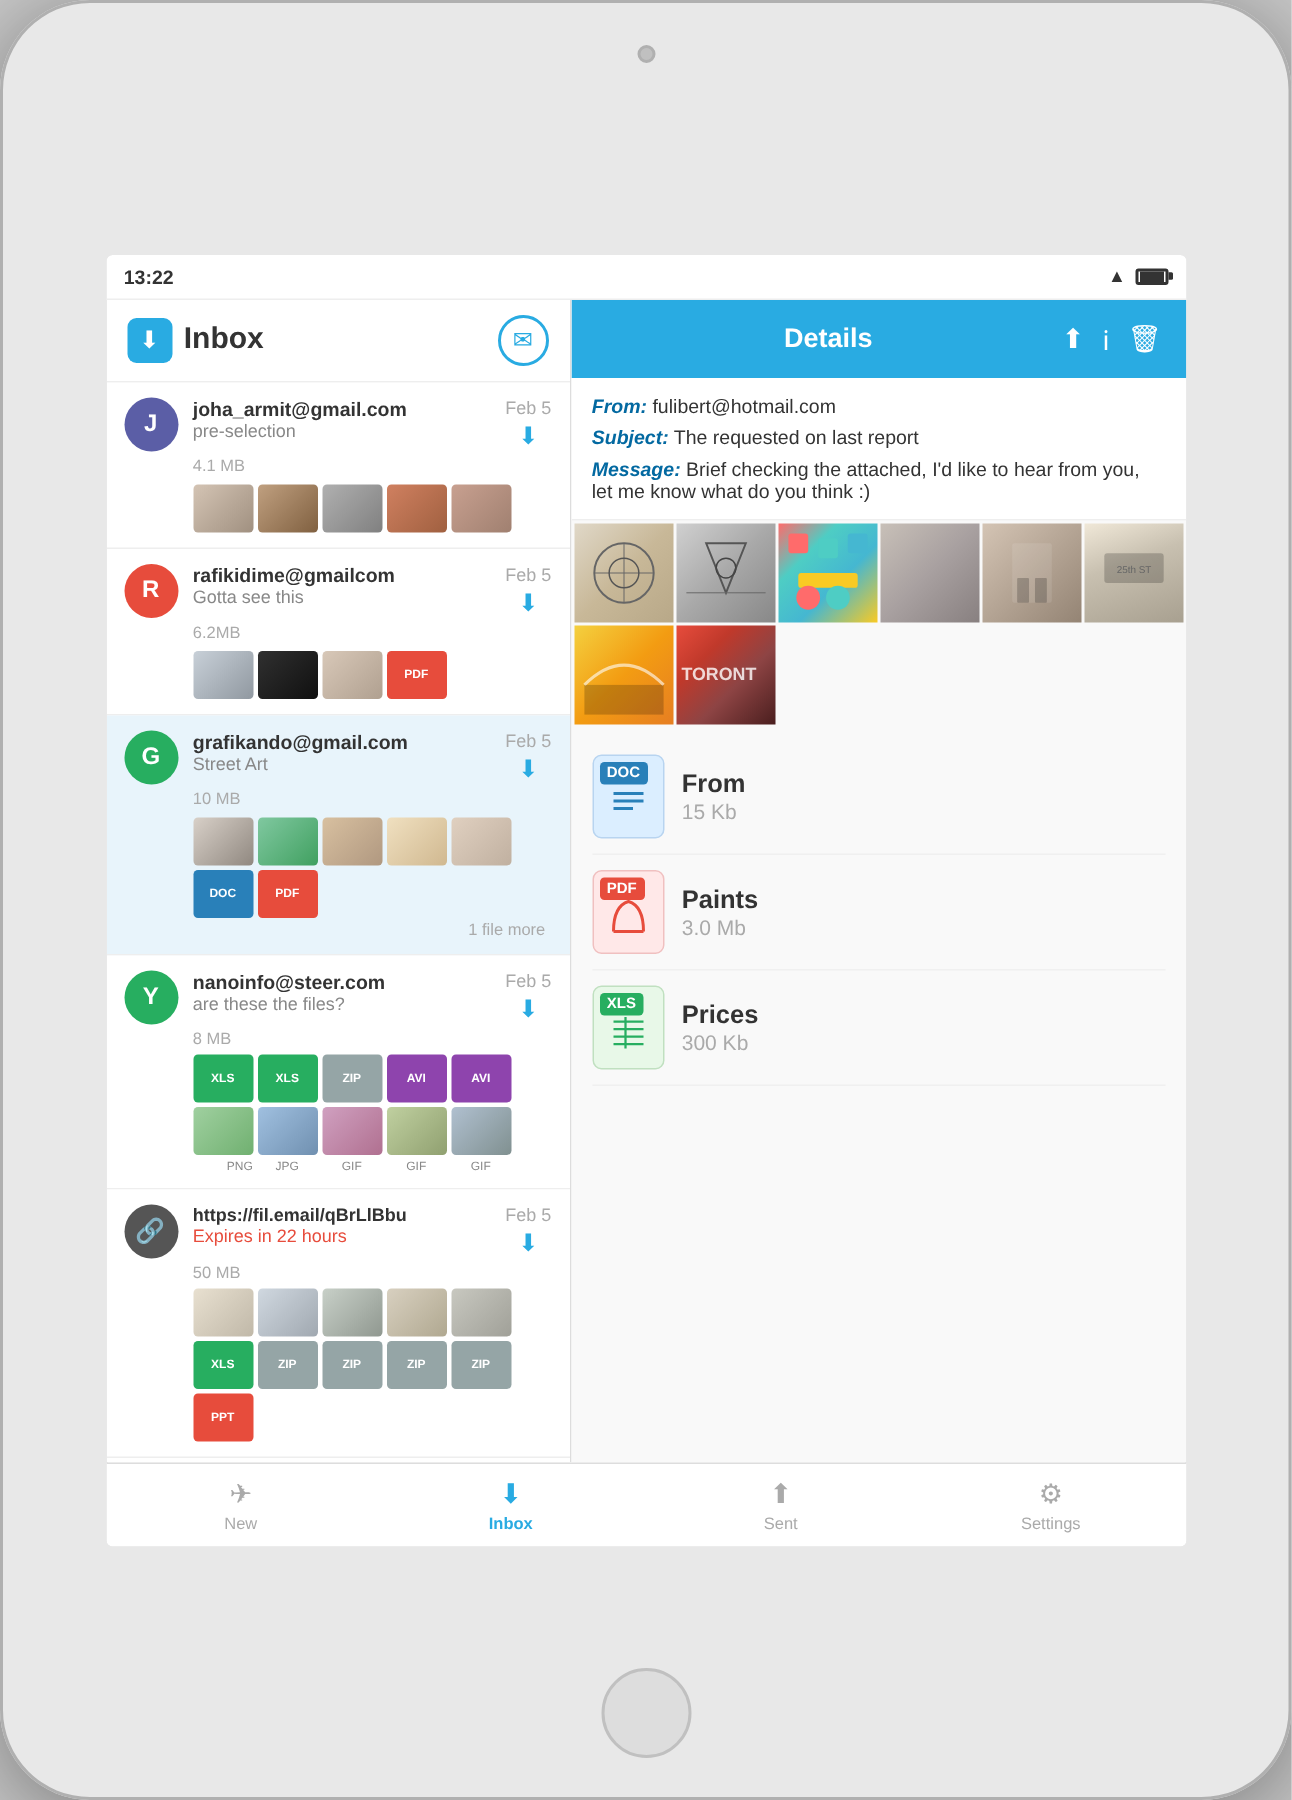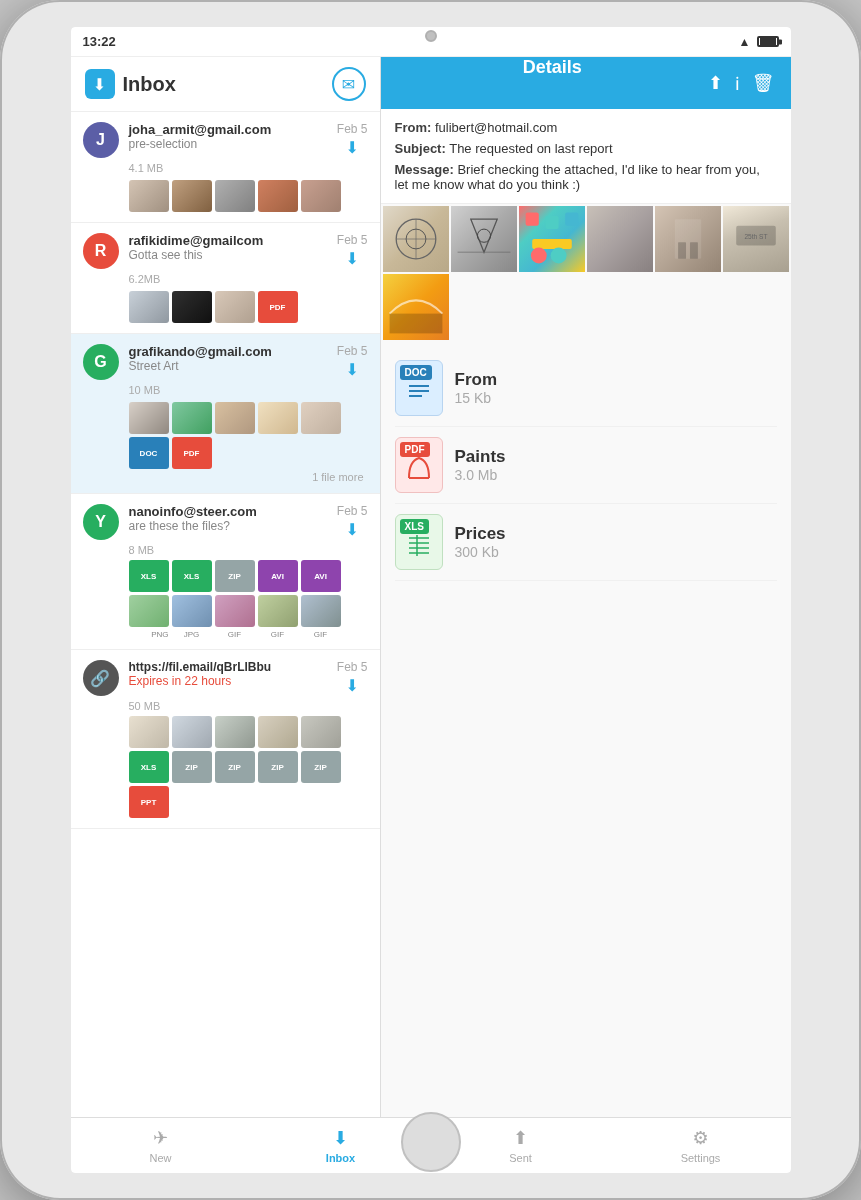--- a/index.html
+++ b/index.html
@@ -40,21 +40,21 @@
       left: 50%;
       transform: translateX(-50%);
       width: 60px;
       height: 60px;
       border-radius: 50%;
       background: #ddd;
       border: 2px solid #c0c0c0;
     }
     .screen {
       width: 720px;
-      height: 1146px;
+      height: 861px;
       background: #f5f5f5;
       border-radius: 4px;
       overflow: hidden;
       display: flex;
       flex-direction: column;
       box-shadow: inset 0 0 0 1px #ccc;
     }
     
     .status-bar {
       background: white;
@@ -275,20 +275,21 @@
       display: flex;
       flex-direction: column;
       background: #f9f9f9;
       overflow: hidden;
     }
     .detail-header {
       background: #29abe2;
       padding: 0 16px;
       height: 52px;
       display: flex;
+      align-items: center;
       flex-shrink: 0;
     }
     .detail-title {
       color: white;
       font-size: 18px;
       font-weight: 600;
       flex: 1;
       text-align: center;
     }
     .detail-actions {
@@ -307,21 +308,22 @@
       padding: 8px 14px;
       border-bottom: 1px solid #eee;
     }
     .email-info-row {
       font-size: 13px;
       color: #555;
       padding: 3px 0;
     }
     .email-info-row span.label {
       font-weight: 600;
-      color: #404040;
+      color: #0369a1;
+      font-style: italic;
     }
     .email-info-row span.value {
       color: #333;
     }
     .photos-grid {
       display: grid;
       grid-template-columns: repeat(6, 1fr);
       gap: 2px;
       padding: 2px;
       flex-shrink: 0;
@@ -692,20 +694,25 @@
           <div class="photo-cell img-street2">
             <svg width="100%" height="100%" viewBox="0 0 100 100" preserveAspectRatio="none">
               <rect x="20" y="30" width="60" height="30" fill="rgba(0,0,0,0.2)" rx="3"></rect>
               <text x="50" y="50" text-anchor="middle" font-size="10" fill="#666">25th ST</text>
             </svg>
           </div>
           <div class="photo-cell img-street3">
             <svg width="100%" height="100%" viewBox="0 0 100 100" preserveAspectRatio="none">
               <path d="M10 60 Q50 20 90 60" fill="none" stroke="rgba(255,255,255,0.6)" stroke-width="3"></path>
               <rect x="10" y="60" width="80" height="30" fill="rgba(0,0,0,0.2)"></rect>
+            </svg>
+          </div>
+          <div class="photo-cell img-toronto">
+            <svg width="100%" height="100%" viewBox="0 0 100 100" preserveAspectRatio="none">
+              <text x="5" y="55" font-size="18" font-weight="bold" fill="rgba(255,255,255,0.8)">TORONT</text>
             </svg>
           </div>
         </div>
 
         <div class="files-list">
 
           <div class="file-row">
             <div class="file-icon-bg doc-color">
               <span class="file-type-label doc-label">DOC</span>
               <div style="color:#2980b9;font-size:28px;line-height:1;">

